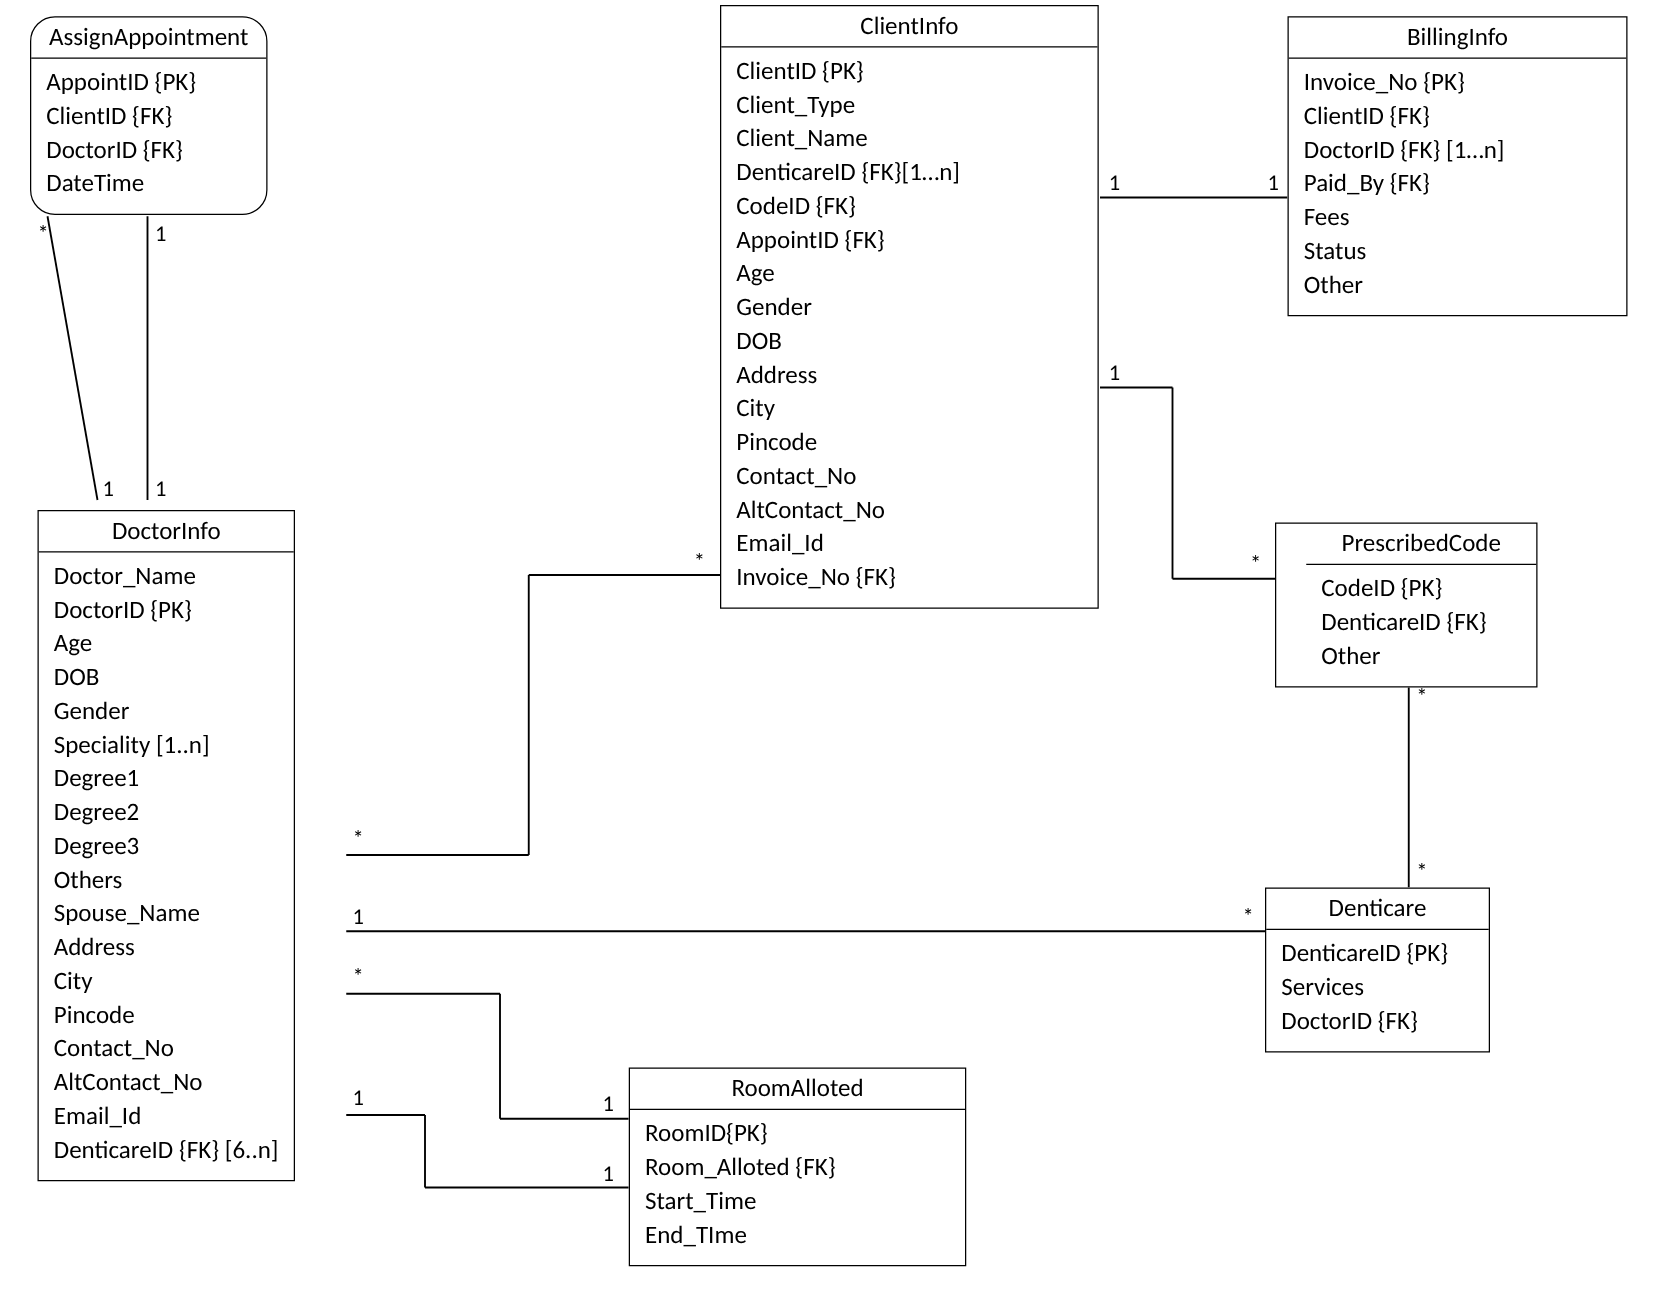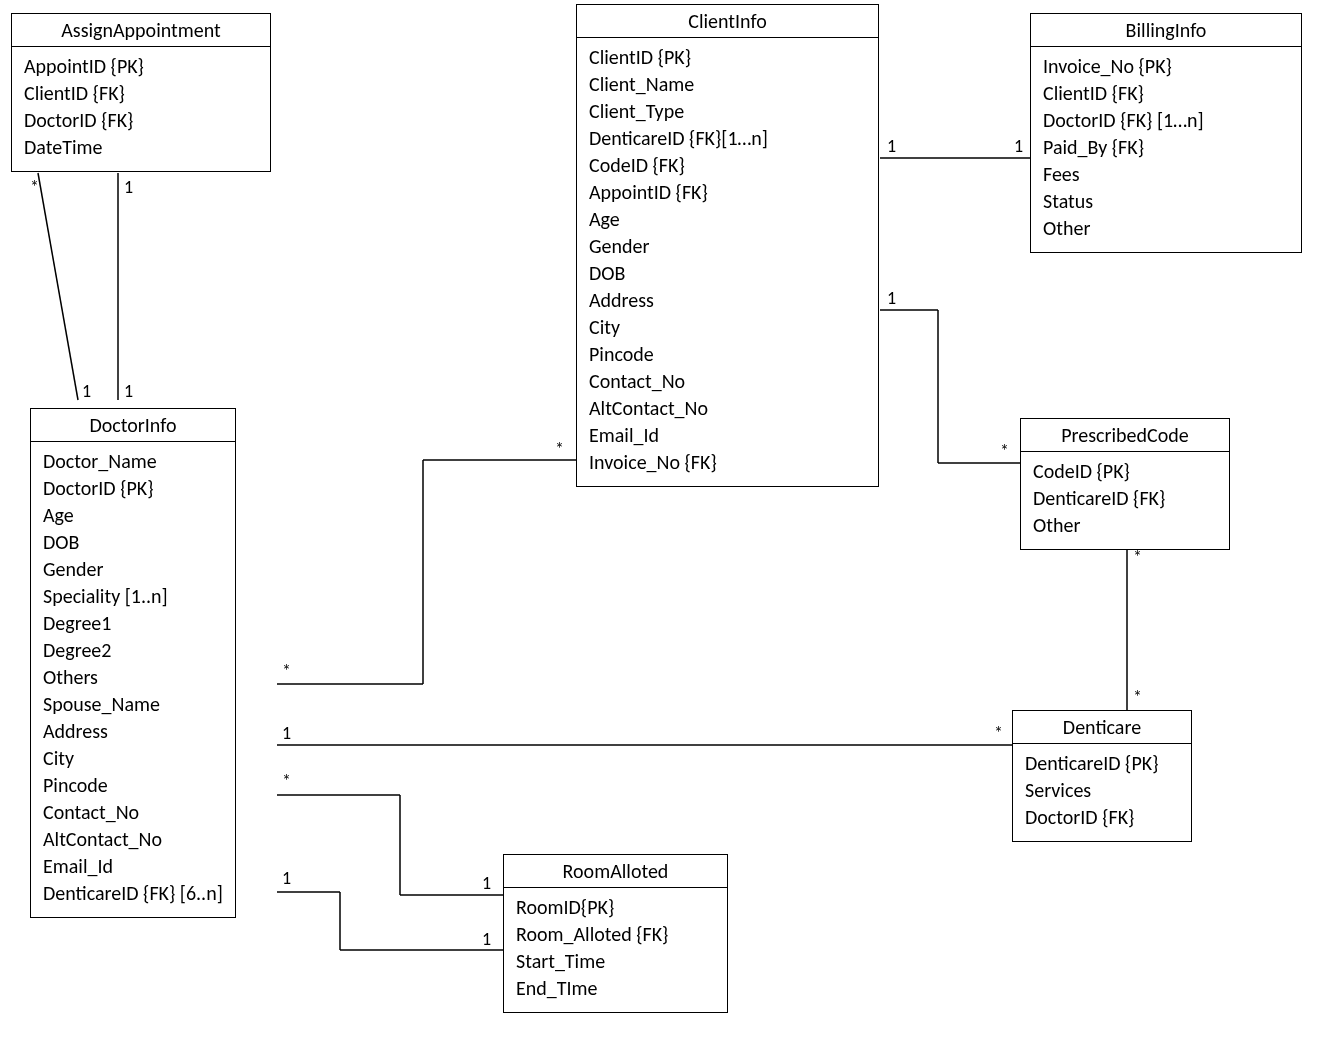--- a/index.html
+++ b/index.html
@@ -101,36 +101,36 @@
 
 <div class="mult" style="left:887px; top:135px;">1</div>
 <div class="mult" style="left:1014px; top:135px;">1</div>
 
 <div class="mult" style="left:887px; top:287px;">1</div>
 <div class="mult" style="left:1000px; top:440px;">*</div>
 
 <div class="mult" style="left:1133px; top:546px;">*</div>
 <div class="mult" style="left:1133px; top:686px;">*</div>
 
-<div class="entity" style="left:11px; top:13px; width:260px;">
+<div class="entity" style="left:24px; top:13px; width:190px;border-radius:20px;">
   <div class="title">AssignAppointment</div>
   <div class="attrs">
     <div>AppointID {PK}</div>
     <div>ClientID {FK}</div>
     <div>DoctorID {FK}</div>
     <div>DateTime</div>
   </div>
 </div>
 
 <div class="entity" style="left:576px; top:4px; width:303px;">
   <div class="title">ClientInfo</div>
   <div class="attrs">
     <div>ClientID {PK}</div>
+    <div>Client_Type</div>
     <div>Client_Name</div>
-    <div>Client_Type</div>
     <div>DenticareID {FK}[1…n]</div>
     <div>CodeID {FK}</div>
     <div>AppointID {FK}</div>
     <div>Age</div>
     <div>Gender</div>
     <div>DOB</div>
     <div>Address</div>
     <div>City</div>
     <div>Pincode</div>
     <div>Contact_No</div>
@@ -157,51 +157,52 @@
   <div class="title">DoctorInfo</div>
   <div class="attrs">
     <div>Doctor_Name</div>
     <div>DoctorID {PK}</div>
     <div>Age</div>
     <div>DOB</div>
     <div>Gender</div>
     <div>Speciality [1..n]</div>
     <div>Degree1</div>
     <div>Degree2</div>
+    <div>Degree3</div>
     <div>Others</div>
     <div>Spouse_Name</div>
     <div>Address</div>
     <div>City</div>
     <div>Pincode</div>
     <div>Contact_No</div>
     <div>AltContact_No</div>
     <div>Email_Id</div>
     <div>DenticareID {FK} [6..n]</div>
   </div>
 </div>
 
-<div class="entity" style="left:1020px; top:418px; width:210px;">
+<div class="entity" style="left:1020px; top:418px; width:210px;padding-left:24px;">
   <div class="title">PrescribedCode</div>
   <div class="attrs">
     <div>CodeID {PK}</div>
     <div>DenticareID {FK}</div>
     <div>Other</div>
   </div>
 </div>
 
 <div class="entity" style="left:1012px; top:710px; width:180px;">
   <div class="title">Denticare</div>
   <div class="attrs">
     <div>DenticareID {PK}</div>
     <div>Services</div>
     <div>DoctorID {FK}</div>
   </div>
 </div>
 
-<div class="entity" style="left:503px; top:854px; width:225px;">
+<div class="entity" style="left:503px; top:854px; width:270px;">
   <div class="title">RoomAlloted</div>
   <div class="attrs">
     <div>RoomID{PK}</div>
     <div>Room_Alloted {FK}</div>
     <div>Start_Time</div>
     <div>End_TIme</div>
   </div>
 </div>
 
 </div>

